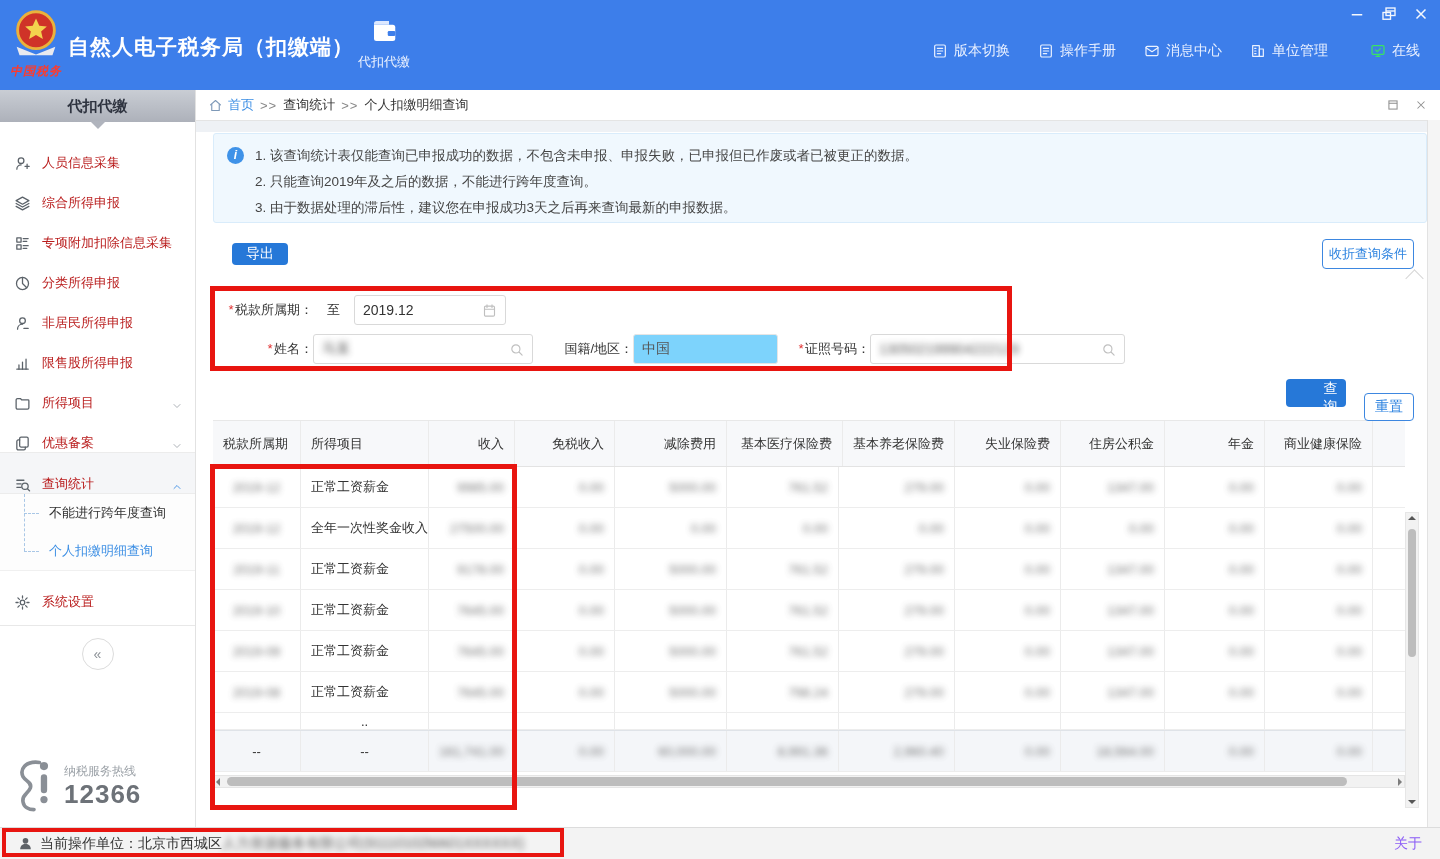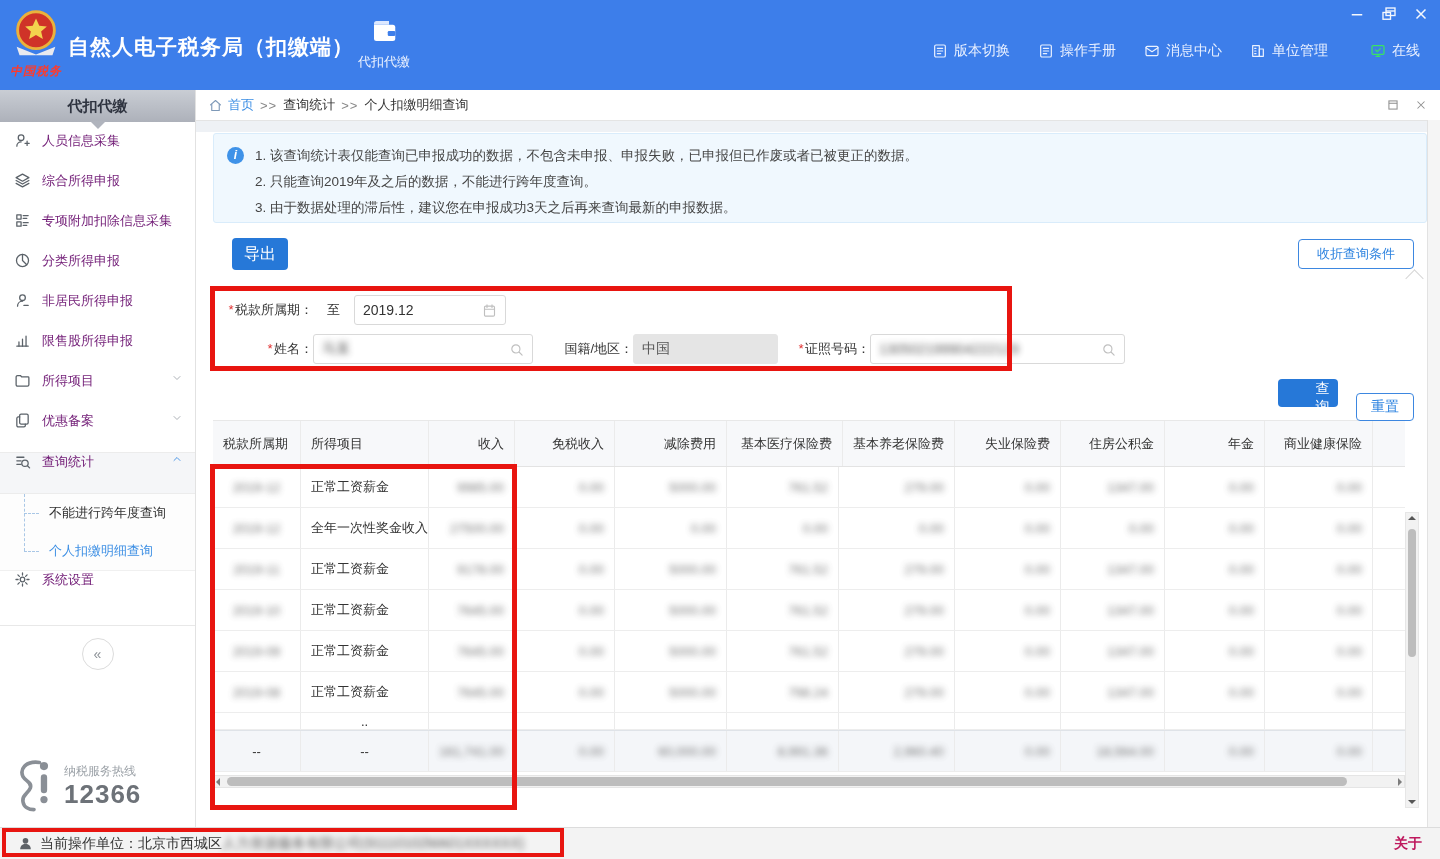--- a/index.html
+++ b/index.html
@@ -23,21 +23,21 @@
   .tn-ic{width:16px;height:16px;display:inline-block;}
   .tn-ic svg{width:100%;height:100%;display:block;}
   .online{margin-left:14px;}
   .online .tn-ic{color:#39e463;}
   
   .sidebar{position:absolute;left:0;top:90px;width:196px;bottom:32px;background:#fff;border-right:1px solid #e2e2e2;box-sizing:border-box;}
   .side-header{height:32px;line-height:32px;text-align:center;font-size:15px;font-weight:700;color:#2f3440;
                background:linear-gradient(#c9cdd4,#adb1ba);position:relative;}
   .side-header::after{content:"";position:absolute;left:50%;bottom:-7px;margin-left:-8px;border:8px solid transparent;border-top-color:#b0b4bd;border-bottom:none;}
   .menu{list-style:none;margin:0;padding:10px 0 0;}
-  .mi{height:40px;display:flex;align-items:flex-start;padding:0 12px 0 14px;font-size:13px;color:#701a75;cursor:pointer;}
+  .mi{height:40px;display:flex;align-items:flex-end;padding:0 12px 0 14px;font-size:13px;color:#b91c1c;cursor:pointer;}
   .mi .ic{width:17px;height:17px;color:#5b6269;margin-right:11px;flex:none;}
   .mi .ic svg{width:100%;height:100%;display:block;}
   .mi .lbl{flex:1;white-space:nowrap;overflow:hidden;}
   .mi .chev{width:12px;height:12px;color:#a3a8ae;flex:none;}
   .mi .chev svg{width:100%;height:100%;display:block;}
   .mi.open{background:#f5f6f8;border-top:1px solid #ececec;border-bottom:1px solid #ececec;}
   .mi.open .chev{color:#3d8fe4;}
   .submenu{position:relative;background:#fdfdfd;border-bottom:1px solid #f0f0f0;}
   .submenu::before{content:"";position:absolute;left:24px;top:0;bottom:19px;border-left:1px dashed #a9c7e6;}
   .si{height:38px;line-height:38px;padding-left:49px;font-size:13px;color:#333;cursor:pointer;position:relative;white-space:nowrap;}
@@ -64,43 +64,43 @@
   .content{padding-left:17px;}
   .notice{margin-top:1px;height:90px;background:#f0f8fe;border:1px solid #d9ecfb;border-radius:3px;box-sizing:border-box;
           position:relative;padding:9px 0 0 14px;width:1214px;}
   .notice-icon{position:absolute;left:13px;top:13px;width:17px;height:17px;border-radius:50%;background:#3f92e8;color:#fff;
                font-size:12px;font-weight:700;font-style:italic;text-align:center;line-height:17px;}
   .notice-lines{margin:0;padding:0 0 0 27px;list-style:none;font-size:13.5px;color:#454545;line-height:26px;}
   .toolbar{margin-top:14px;height:34px;display:flex;align-items:center;}
   .btn{border:none;border-radius:4px;cursor:pointer;font-family:inherit;}
   .btn-primary{background:#2678d8;color:#fff;}
   .btn-outline{background:#fff;border:1px solid #3d87e0;color:#2f84e0;}
-  .export{width:56px;height:32px;font-size:16px;margin-left:19px;}
+  .export{width:56px;height:22px;font-size:14px;margin-left:19px;}
   .spacer{flex:1;}
-  .collapse-filters{height:30px;padding:0 18px;font-size:13px;margin-right:26px;}
+  .collapse-filters{height:30px;padding:0 6px;font-size:13px;margin-right:26px;}
   .filter-caret{position:absolute;left:1212px;top:182px;width:12px;height:12px;background:#fff;transform:rotate(45deg);
                 border-left:1px solid #d5d5d5;border-top:1px solid #d5d5d5;}
   .filter-form{margin-top:16px;height:84px;position:relative;font-size:13px;color:#333;}
   .frow{position:absolute;left:0;display:flex;align-items:center;}
   .frow1{top:8px;} .frow2{top:47px;}
   .flabel{display:inline-block;text-align:right;white-space:nowrap;}
   .w-period{width:100px;} .w-name{width:100px;} .w-nat{width:96px;margin-left:4px;} .w-id{width:86px;margin-left:6px;}
   .req{color:#e03131;margin-right:2px;}
   .field{height:30px;border:1px solid #d9d9d9;border-radius:3px;display:flex;align-items:center;padding:0 8px;
          background:#fff;box-sizing:border-box;font-size:14px;color:#333;}
   .field input{border:none;outline:none;flex:1;min-width:0;font:inherit;color:inherit;background:transparent;padding:0;}
   .f-ic{width:15px;height:15px;color:#bfbfbf;flex:none;cursor:pointer;}
   .f-ic svg{width:100%;height:100%;display:block;}
   .f-period1{width:168px;} .f-period2{width:152px;}
   .to-word{margin:0 14px;}
-  .f-name{width:220px;} .f-nat{width:145px;background:#e5e5e5;border-color:#e5e5e5;color:#555;} .f-id{width:255px;}
+  .f-name{width:220px;} .f-nat{width:145px;background:#7dd3fc;border-color:#e5e5e5;color:#555;} .f-id{width:255px;}
   .blurtxt{filter:blur(3px);opacity:.8;}
   .actions{margin-top:8px;height:28px;text-align:right;padding-right:26px;}
   .qbtn{width:60px;height:28px;font-size:14px;padding-left:36px;}
-  .rbtn{width:58px;height:28px;font-size:14px;margin-left:14px;}
+  .rbtn{width:50px;height:28px;font-size:14px;margin-left:14px;}
   .tabs{margin-top:18px;height:30px;display:flex;gap:22px;padding-left:19px;font-size:14px;}
   .tab{padding:2px 3px 6px;border-bottom:3px solid #dcdcdc;color:#333;cursor:pointer;white-space:nowrap;}
   .tab.active{color:#3d8fe4;border-bottom-color:#3d8fe4;}
   
   .table{margin-top:13px;width:1192px;border-top:1px solid #e8e8e8;overflow:hidden;}
   .trow{display:flex;height:40px;border-bottom:1px solid #ededed;width:1220px;}
   .trow.head{height:45px;background:#f7f8fa;border-bottom:1px solid #e3e3e3;}
   .trow.partial{height:16px;}
   .trow.total{background:#f4f6f9;border-top:1px solid #dfe3e8;}
   .tcell{flex:none;box-sizing:border-box;padding:0 10px;display:flex;align-items:center;justify-content:flex-end;
@@ -120,21 +120,21 @@
   .vthumb{position:absolute;left:2px;right:2px;top:16px;height:128px;background:#bdbdbd;border-radius:4px;cursor:pointer;}
   .varrow{position:absolute;left:2px;width:0;height:0;border:4px solid transparent;}
   .varrow.up{top:3px;border-bottom-color:#555;border-top:none;}
   .varrow.down{bottom:3px;border-top-color:#555;border-bottom:none;}
   .pagestrip{position:absolute;top:30px;right:0;width:12px;bottom:0;background:#f5f5f5;border-left:1px solid #e2e2e2;}
   
   .statusbar{position:absolute;left:0;right:0;bottom:0;height:32px;background:#f3f3f3;border-top:1px solid #dcdcdc;
              display:flex;align-items:center;padding:0 18px;font-size:14px;color:#333;box-sizing:border-box;}
   .sb-ic{width:15px;height:15px;color:#5f6368;margin-right:7px;}
   .sb-ic svg{width:100%;height:100%;display:block;}
-  .about{margin-left:auto;color:#be185d;cursor:pointer;font-weight:bold;}
+  .about{margin-left:auto;color:#8b5cf6;cursor:pointer;}
   
   .anno{position:absolute;border:5px solid #e81510;box-sizing:border-box;z-index:60;pointer-events:none;}
   #anno1{left:210px;top:286px;width:802px;height:85px;}
   #anno2{left:210px;top:464px;width:307px;height:346px;}
   #anno3{left:2px;top:828px;width:562px;height:29px;border-width:4px;}
 </style>
 </head>
 <body>
 
 <div class="app">

